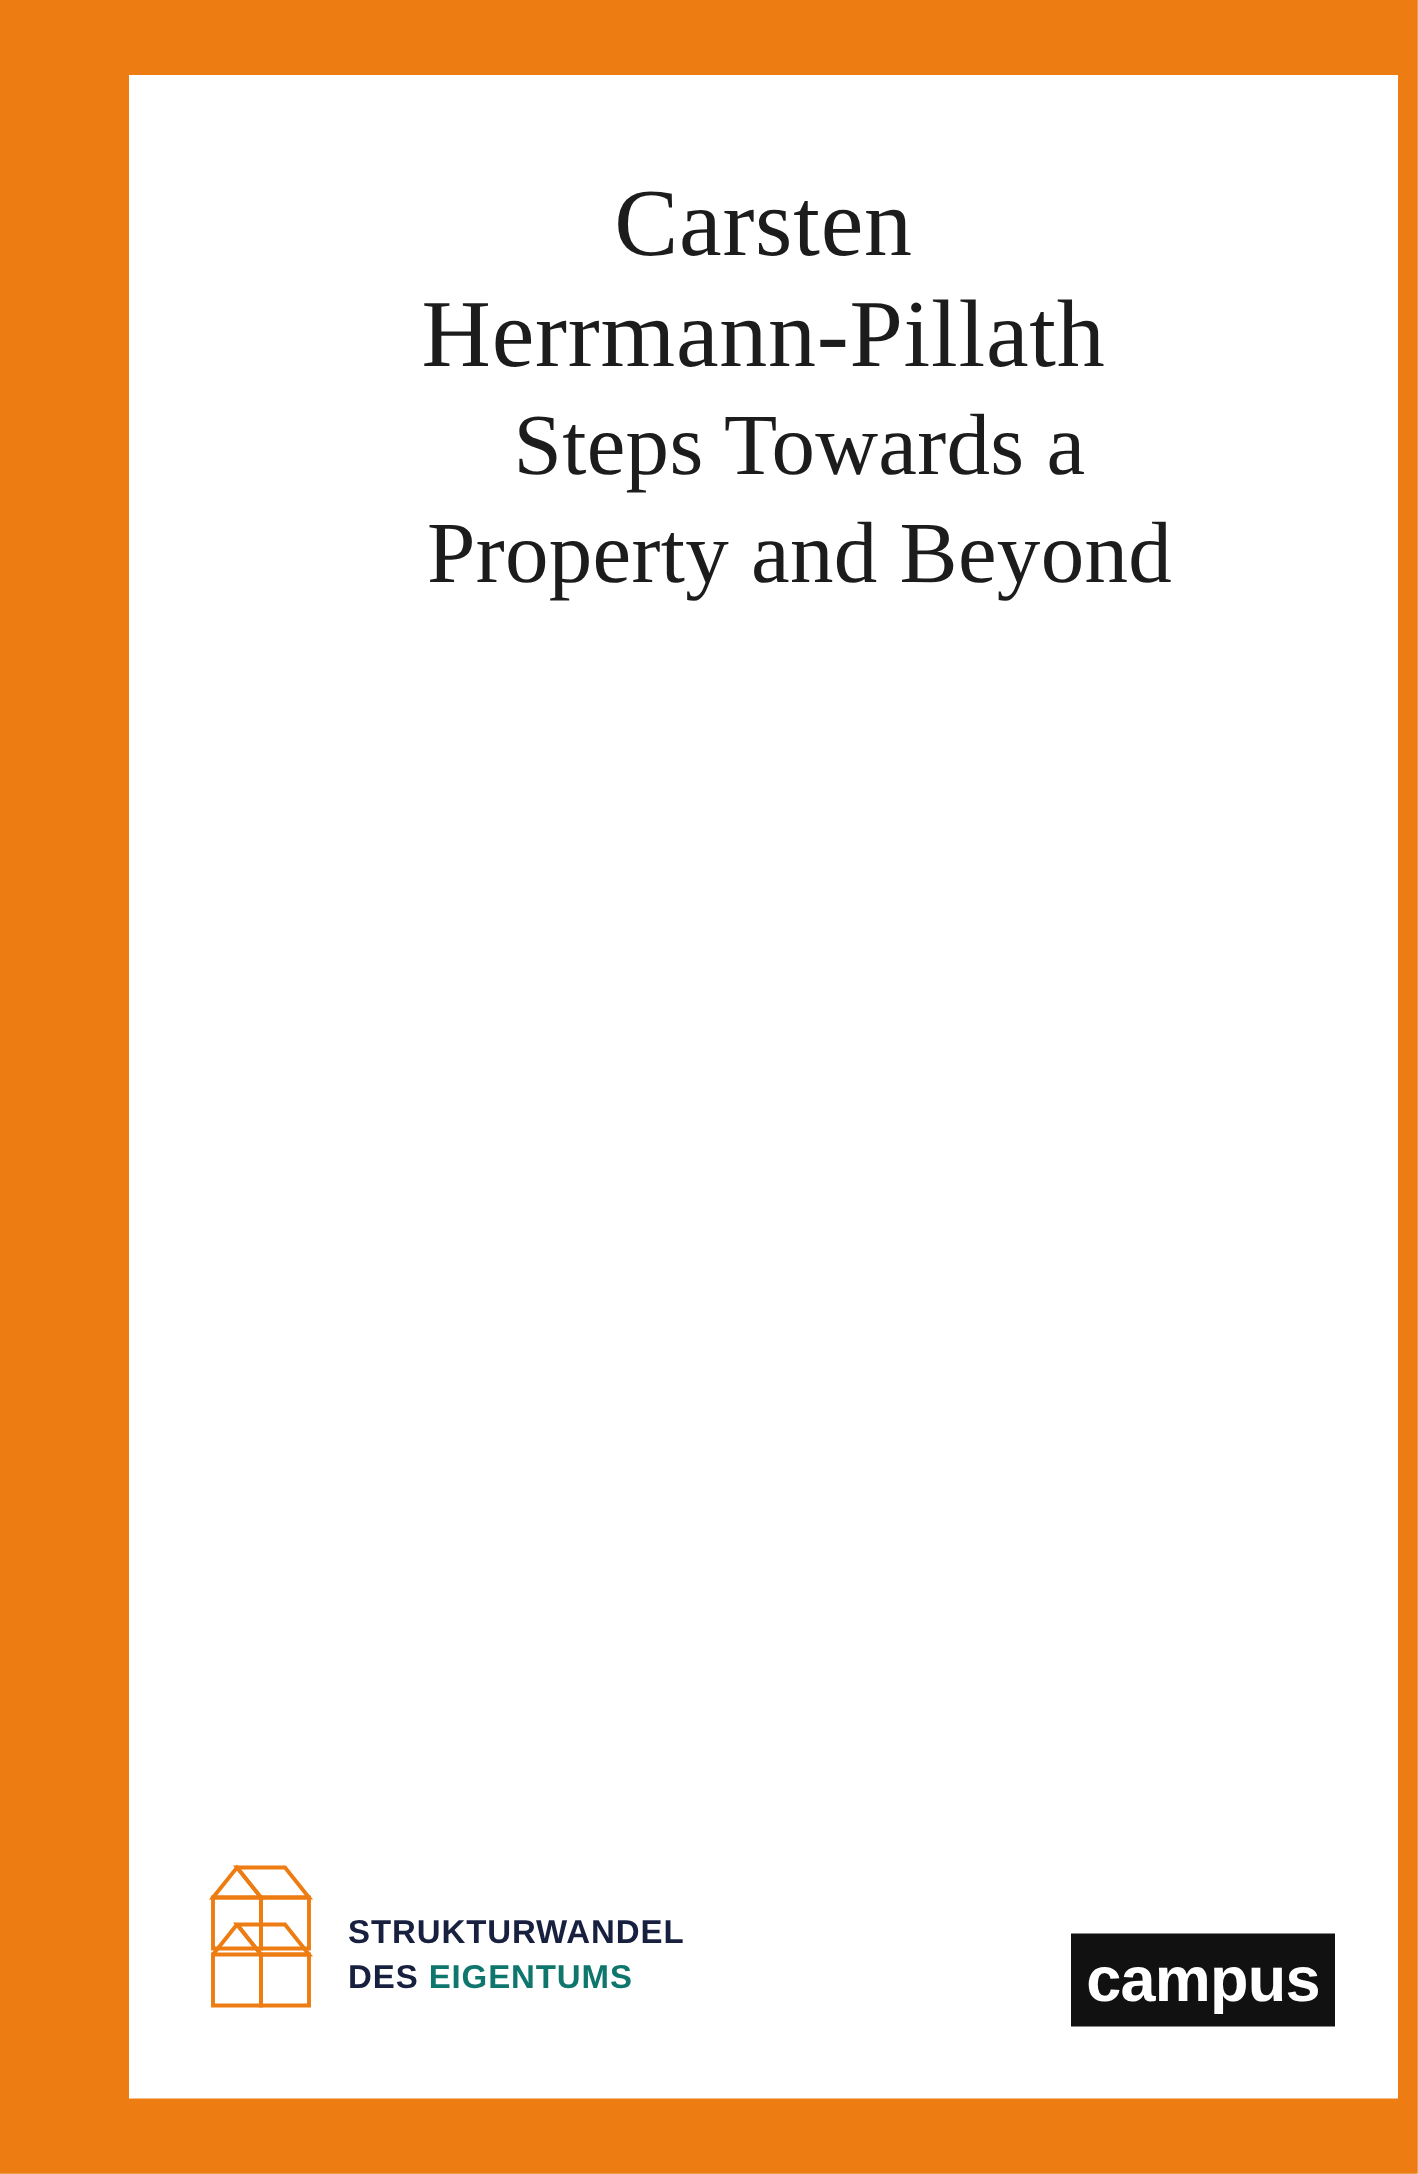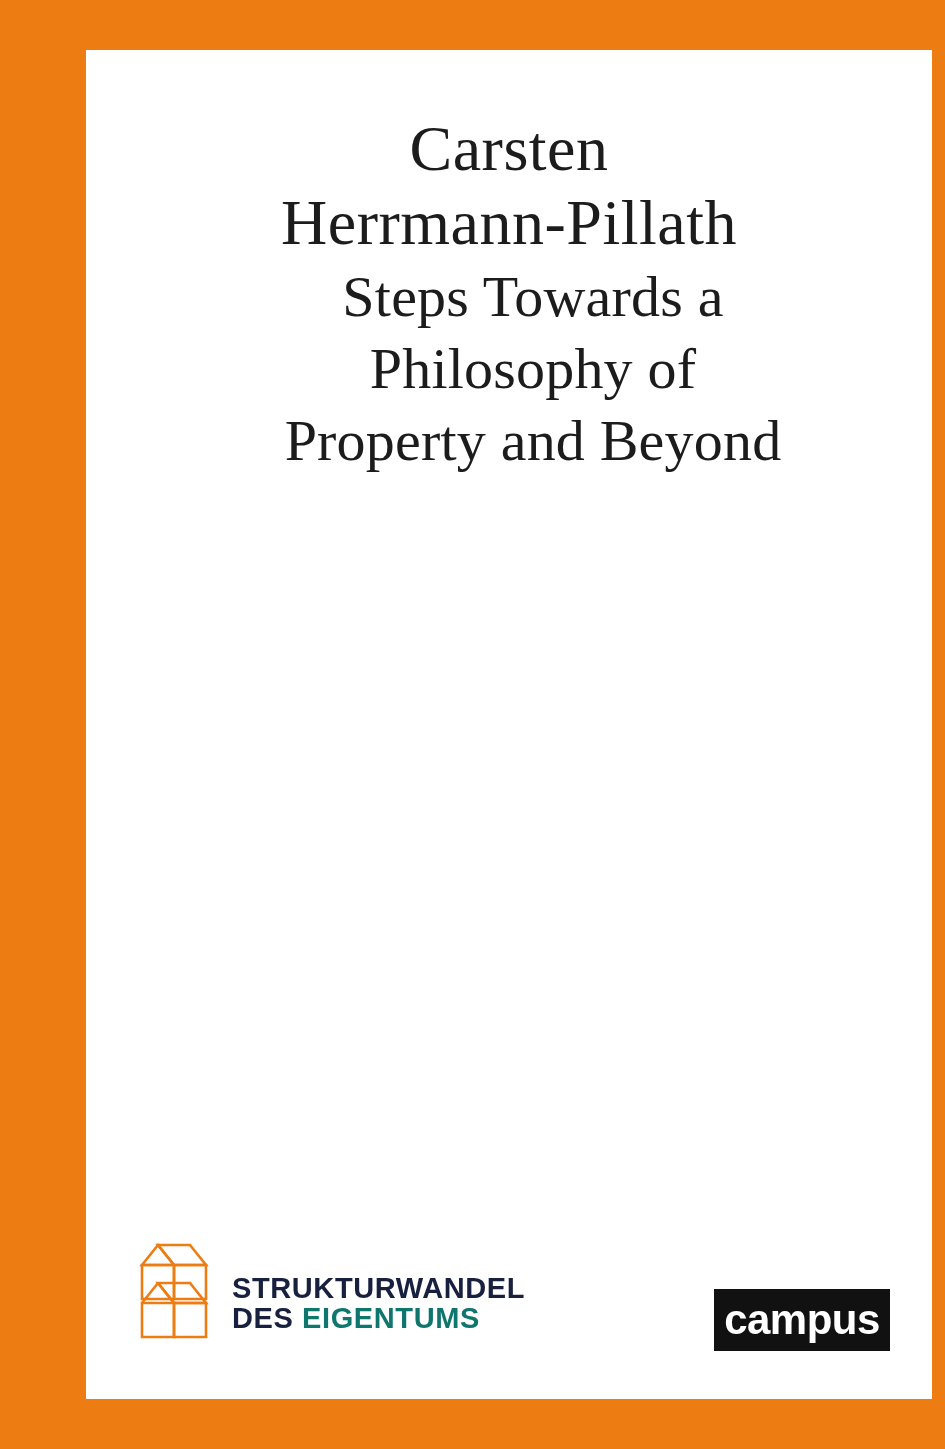--- a/index.html
+++ b/index.html
@@ -77,21 +77,21 @@
     top: 0;
     width: 96px;
     height: 100px;
   }
   .series-text {
     position: absolute;
     left: 104px;
     top: 32px;
     font-family: "Liberation Sans", sans-serif;
     font-weight: 700;
-    font-size: 29px;
+    font-size: 22px;
     line-height: 30px;
     letter-spacing: 0.6px;
   }
   .series-line1 { color: #18203F; }
   .series-line2 { color: #18203F; }
   .series-line2 .accent { color: #0f766e; }
   .publisher {
     position: absolute;
     right: 42px;
     bottom: 48px;
@@ -110,21 +110,20 @@
 </head>
 <body>
 
 <div class="cover">
   <div class="page">
 
     <div class="title-block">
       <div class="author-line">Carsten</div>
       <div class="author-line">Herrmann-Pillath</div>
       <div class="subtitle">Steps Towards a</div>
-      <div class="subtitle">Philosophy of</div>
       <div class="subtitle">Property and Beyond</div>
     </div>
 
     <div class="series-logo">
       <div class="series-mark">
         <svg width="96" height="100" viewBox="0 0 96 100" xmlns="http://www.w3.org/2000/svg">
           <g fill="none" stroke="#ED7D12" stroke-width="2.6">
             <polygon points="30,4 62,4 78,24 46,24"></polygon>
             <polygon points="46,24 78,24 78,58 46,58"></polygon>
             <polygon points="14,24 46,24 46,58 14,58"></polygon>

